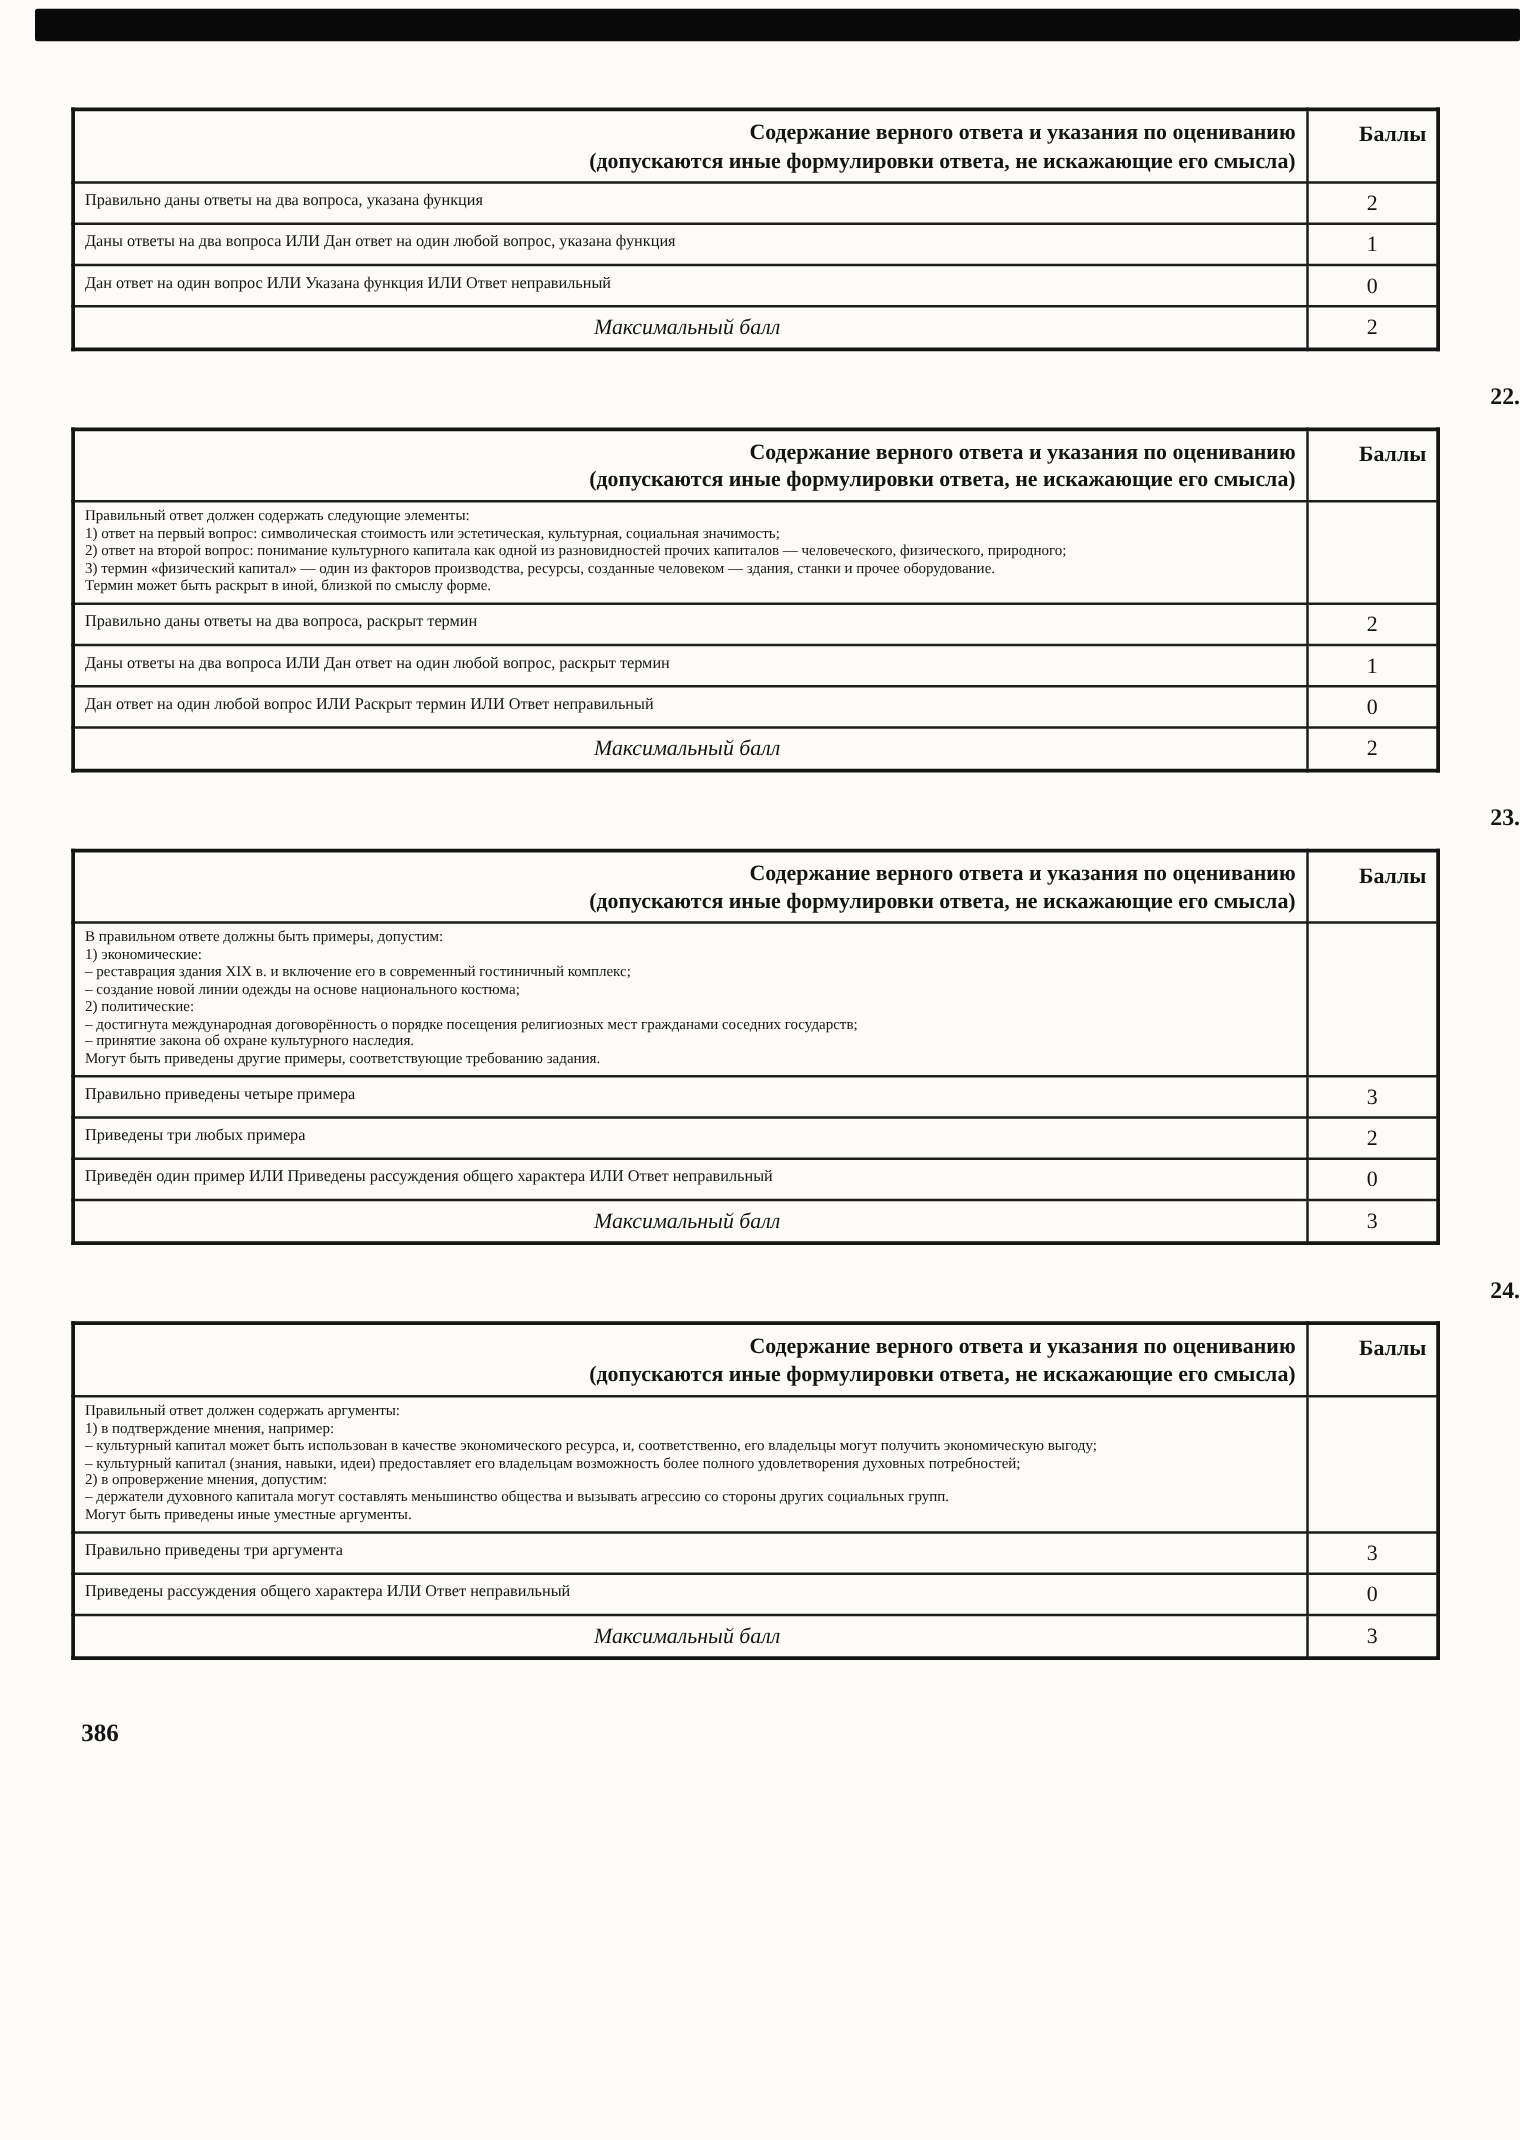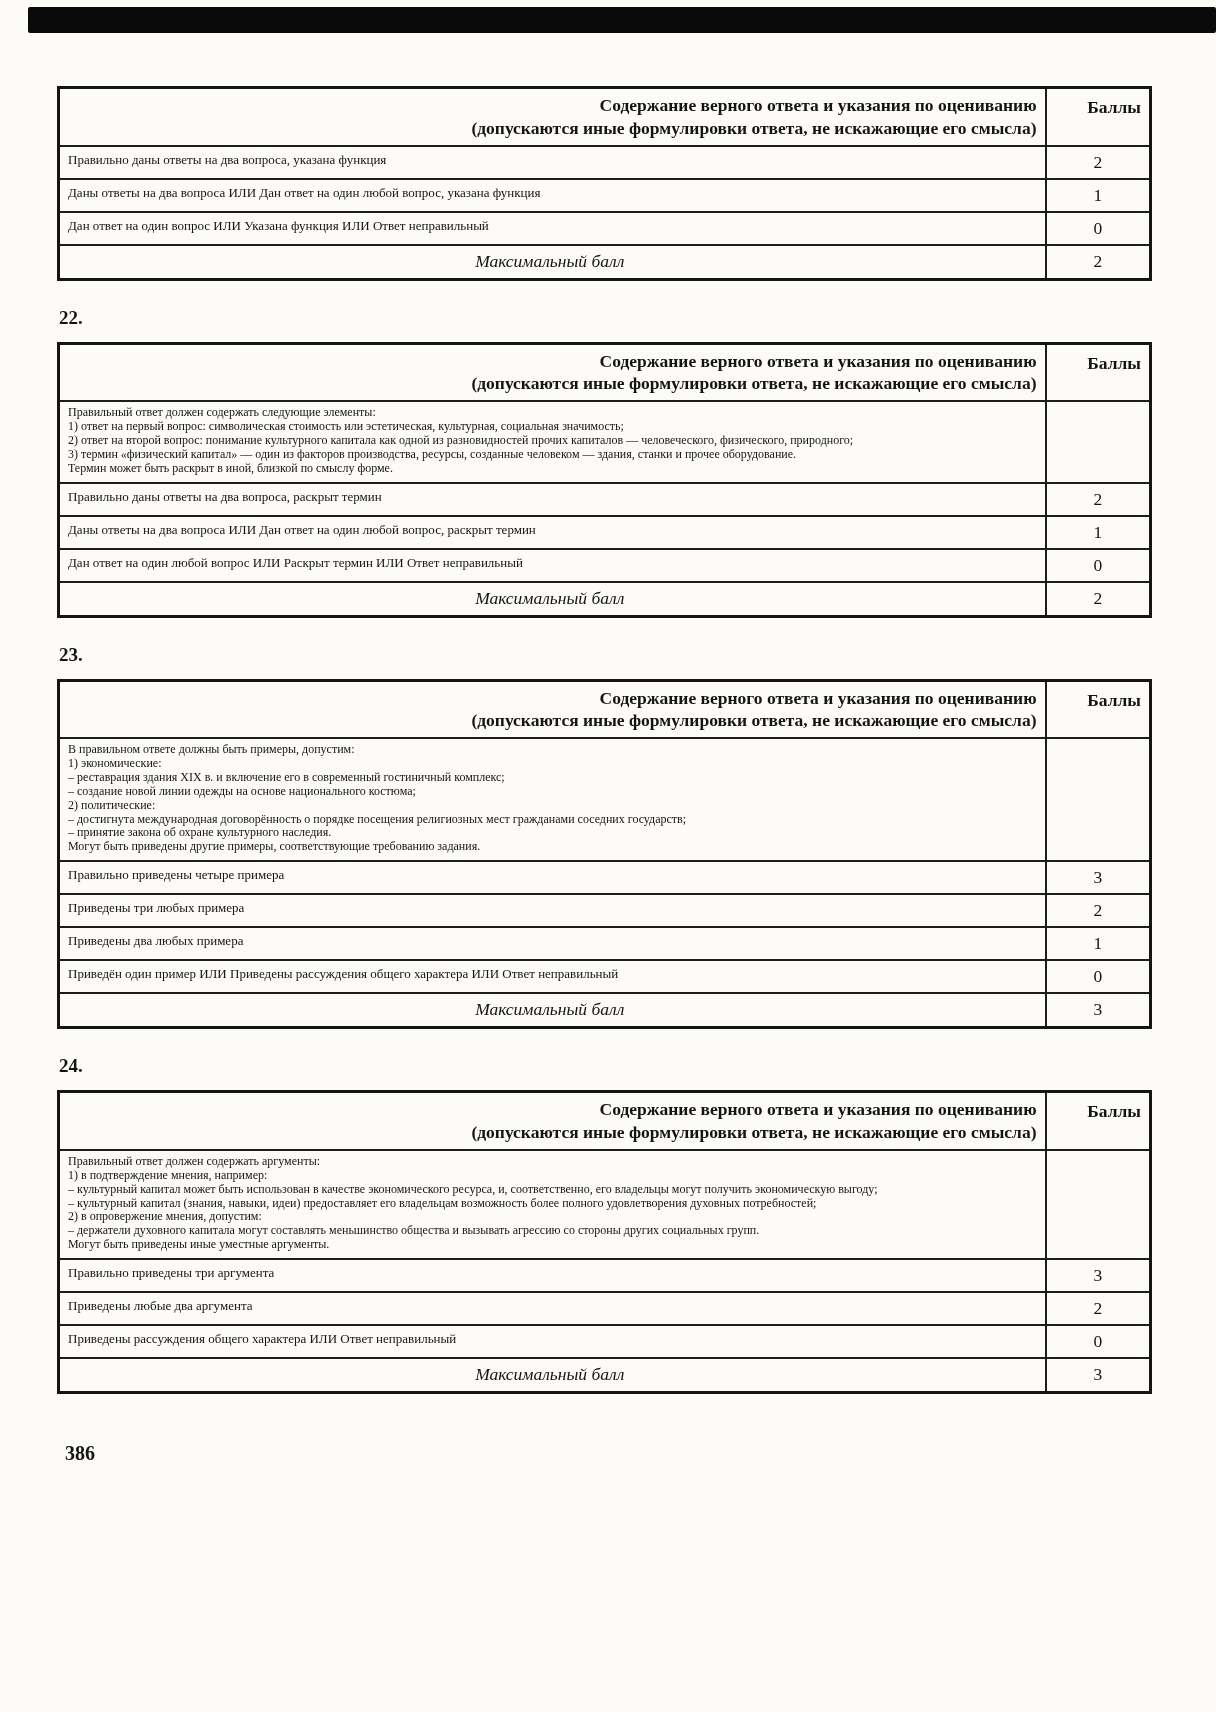--- a/index.html
+++ b/index.html
@@ -17,20 +17,21 @@
     width: 1188px; height: 26px;
     background: #0a0a0a;
     border-radius: 2px;
   }
   .content { padding: 86px 0 0 57px; }
 
   .sec-num {
     font-weight: bold;
     font-size: 19px;
     margin: 26px 0 13px 2px;
+    text-align: right;
   }
 
   table.rubric {
     border-collapse: collapse;
     width: 1092px;
     table-layout: fixed;
     border: 3px solid #151515;
   }
   .c-main { width: 987px; }
   .c-pts  { width: 105px; }
@@ -205,24 +206,20 @@
         <tbody>
             <tr>
               <td class="crit">Правильно приведены четыре примера</td>
               <td class="pts">3</td>
             </tr>
             <tr>
               <td class="crit">Приведены три любых примера</td>
               <td class="pts">2</td>
             </tr>
             <tr>
-              <td class="crit">Приведены два любых примера</td>
-              <td class="pts">1</td>
-            </tr>
-            <tr>
               <td class="crit">Приведён один пример ИЛИ Приведены рассуждения общего характера ИЛИ Ответ неправильный</td>
               <td class="pts">0</td>
             </tr>
           </tbody>
         <tbody>
           <tr>
             <td class="maxlbl">Максимальный балл</td>
             <td class="pts">3</td>
           </tr>
         </tbody>
@@ -258,24 +255,20 @@
               </td>
             <td class="pts"></td>
           </tr>
         </tbody>
         <tbody>
             <tr>
               <td class="crit">Правильно приведены три аргумента</td>
               <td class="pts">3</td>
             </tr>
             <tr>
-              <td class="crit">Приведены любые два аргумента</td>
-              <td class="pts">2</td>
-            </tr>
-            <tr>
               <td class="crit">Приведены рассуждения общего характера ИЛИ Ответ неправильный</td>
               <td class="pts">0</td>
             </tr>
           </tbody>
         <tbody>
           <tr>
             <td class="maxlbl">Максимальный балл</td>
             <td class="pts">3</td>
           </tr>
         </tbody>

